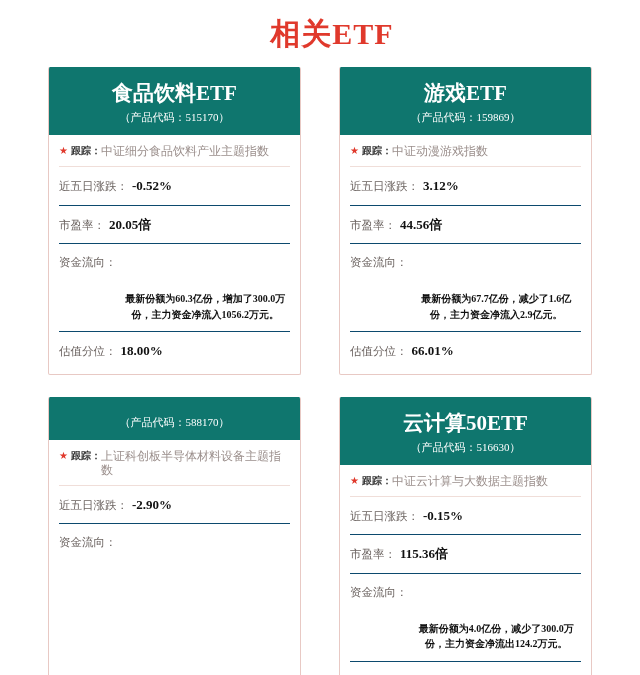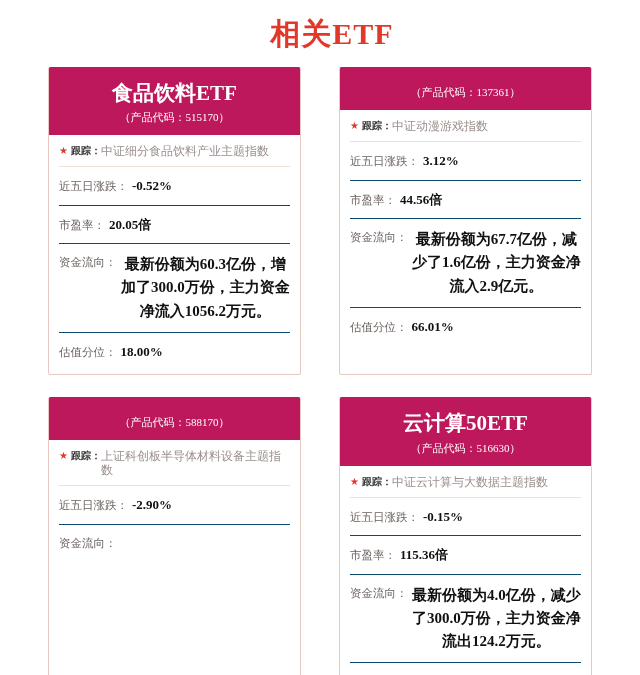--- a/index.html
+++ b/index.html
@@ -41,21 +41,21 @@
     width: 253px;
     margin-bottom: 22px;
     border: 1px solid #e8c9c4;
     border-top: none;
     box-sizing: border-box;
     background: #fff;
     border-radius: 2px;
     overflow: hidden;
   }
   .card-head {
-    background: #be185d;
+    background: #0f766e;
     color: #ffffff;
     text-align: center;
     padding: 14px 6px 10px 6px;
   }
   .card-name {
     font-size: 21px;
     font-weight: bold;
     font-family: "Liberation Serif", serif;
     line-height: 1.2;
   }
@@ -117,22 +117,23 @@
     line-height: 1.5;
     text-align: center;
   }
   .row.flow {
     align-items: flex-start;
   }
   .row.flow .row-label {
     padding-top: 2px;
   }
   .row.flow .row-value {
-    font-size: 15px;
+    font-size: 10px;
     line-height: 1.55;
+    margin-top: 38px;
   }
 </style>
 </head>
 <body>
 
 <div class="page">
 
   <div class="page-title">相关ETF</div>
 
   <div class="grid">
@@ -164,22 +165,23 @@
         </div>
         <div class="row">
           <span class="row-label">估值分位：</span>
           <span class="row-value">18.00%</span>
         </div>
       </div>
     </div>
 
     <div class="card">
       <div class="card-head">
-        <div class="card-code">
-          <span>（产品代码：</span><span>137361</span><span>）</span>
+        <div class="card-name">游戏ETF</div>
+        <div class="card-code">
+          <span>（产品代码：</span><span>159869</span><span>）</span>
         </div>
       </div>
       <div class="card-body">
         <div class="track-row">
           <span class="star">★</span>
           <span class="track-label">跟踪：</span>
           <span class="track-value">中证动漫游戏指数</span>
         </div>
         <div class="row">
           <span class="row-label">近五日涨跌：</span>

